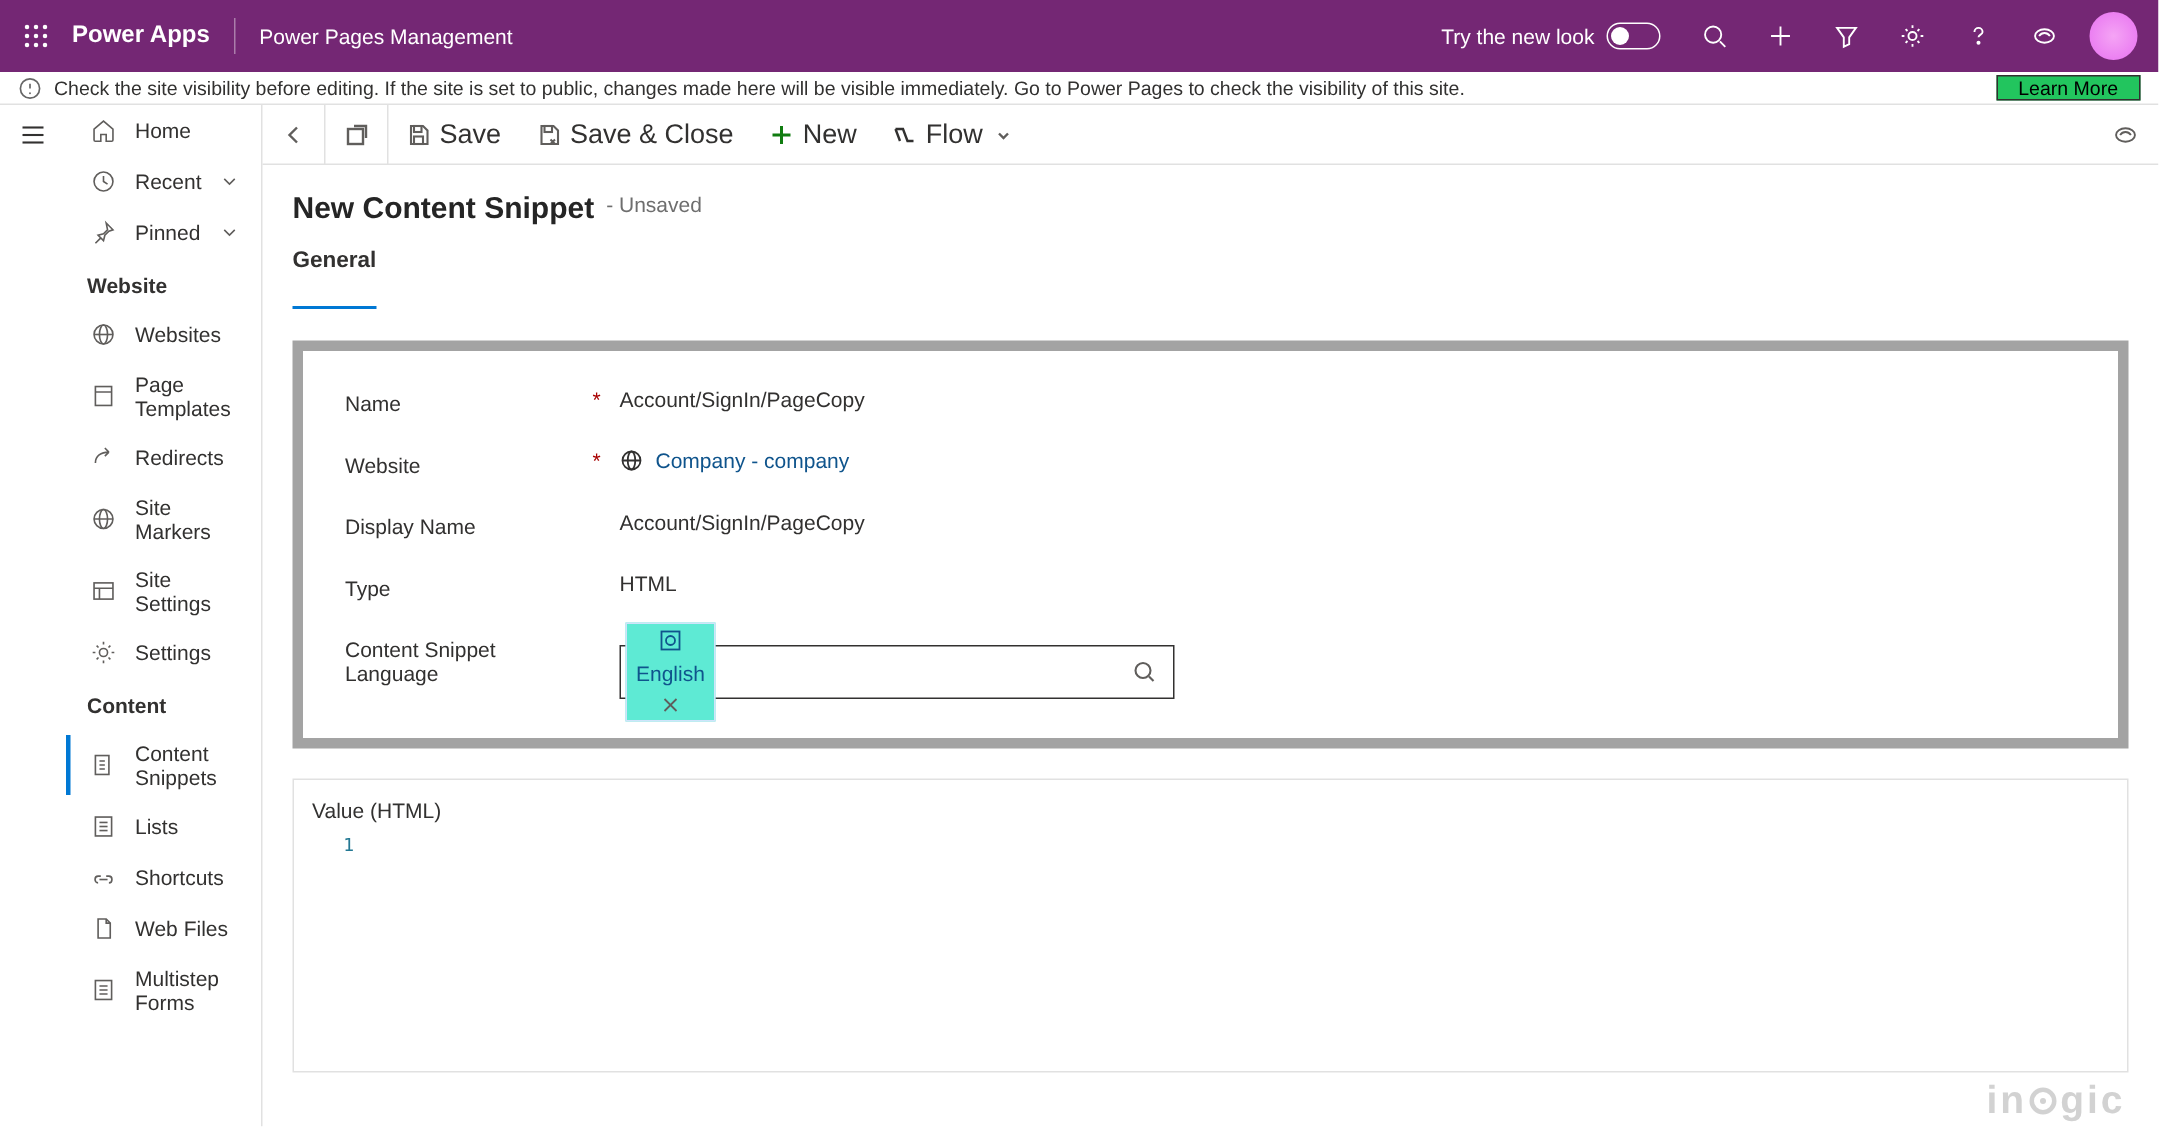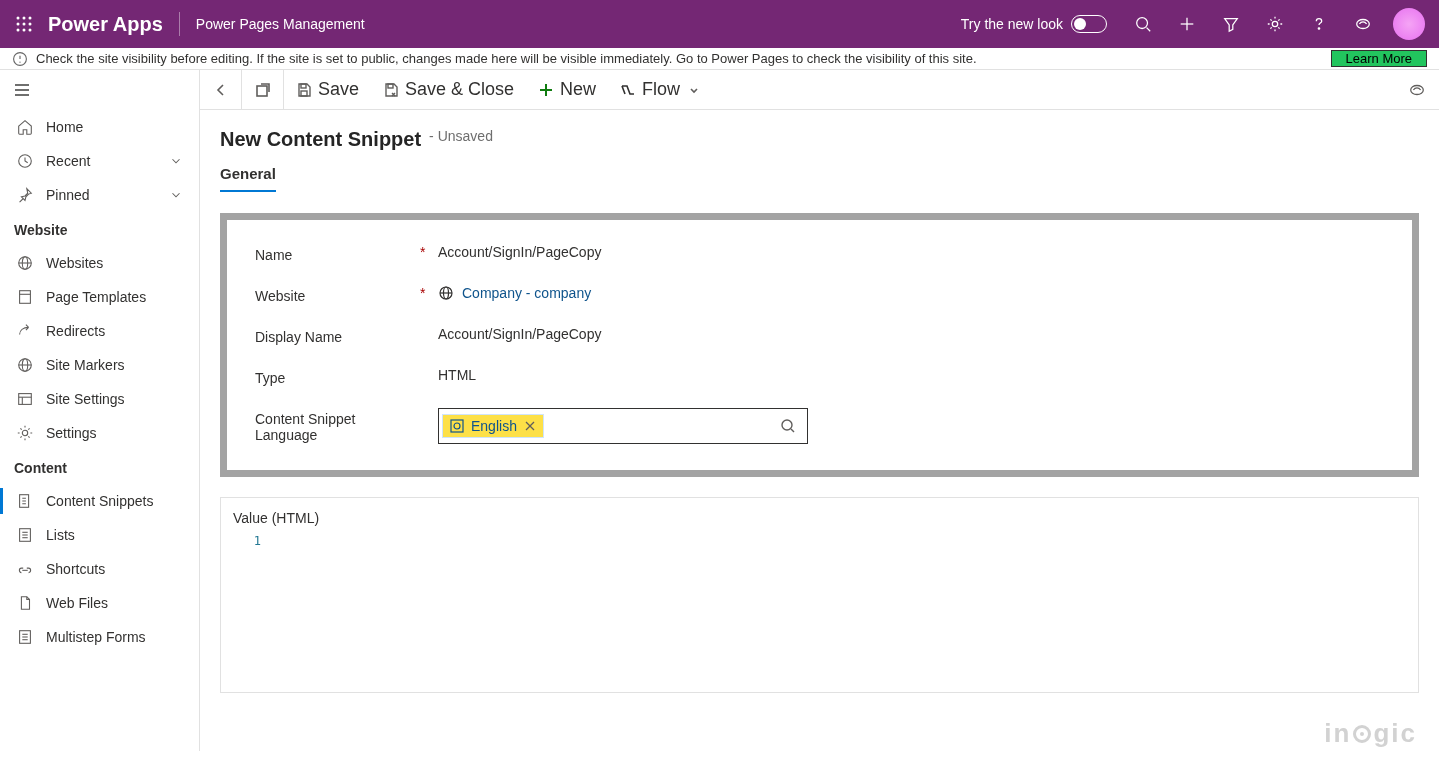--- a/index.html
+++ b/index.html
@@ -15,21 +15,21 @@
     .header {
       background: #742774;
       color: #fff;
       height: 48px;
       display: flex;
       align-items: center;
       padding: 0 8px;
     }
     .waffle { width: 32px; height: 32px; display: flex; align-items: center; justify-content: center; cursor: pointer; }
     .waffle svg { width: 16px; height: 16px; fill: #fff; }
-    .app-name { font-weight: 600; font-size: 20px; margin-left: 8px; margin-right: 16px; }
+    .app-name { font-weight: 600; font-size: 16px; margin-left: 8px; margin-right: 16px; }
     .header-divider { width: 1px; height: 24px; background: rgba(255,255,255,0.4); }
     .page-name { font-size: 14px; margin-left: 16px; }
     .header-spacer { flex: 1; }
     .header-right { display: flex; align-items: center; gap: 4px; }
     .try-new-look { display: flex; align-items: center; gap: 8px; font-size: 14px; margin-right: 12px; }
     .toggle {
       width: 36px; height: 18px; border: 1px solid #fff; border-radius: 9px;
       position: relative; cursor: pointer;
     }
     .toggle::after {
@@ -52,21 +52,21 @@
     .notice-left { display: flex; align-items: center; gap: 8px; font-size: 13px; color: #323130; }
     .notice-left svg { width: 16px; height: 16px; stroke: #666; fill: none; stroke-width: 1.4; }
     .learn-more {
       border: 1px solid #323130; background: #22c55e; padding: 0 14px; font-size: 13px;
       cursor: pointer; font-family: inherit;
     }
 
     
     .body-wrap { display: flex; height: calc(100vh - 82px); }
 
-    .sidebar-col { display: flex; flex-direction: column; width: 200px; border-right: 1px solid #e1e1e1; }
+    .sidebar-col { display: flex; flex-direction: row; width: 175px; border-right: 1px solid #e1e1e1; }
     .sidebar-col .hamburger { height: 40px; display: flex; align-items: center; padding: 0 14px; cursor: pointer; }
     .sidebar-col .hamburger svg { width: 16px; height: 16px; stroke: #323130; fill: none; stroke-width: 1.4; }
     .sidebar-scroll { overflow-y: auto; flex: 1; position: relative; }
     .sidebar-scroll::-webkit-scrollbar { width: 4px; }
     .sidebar-scroll::-webkit-scrollbar-thumb { background: #c8c8c8; }
 
     .nav-item {
       display: flex; align-items: center; gap: 12px; padding: 8px 16px;
       cursor: pointer; font-size: 14px; color: #323130; position: relative;
     }
@@ -104,40 +104,40 @@
 
     .content-wrap { flex: 1; overflow-y: auto; position: relative; padding: 18px 20px 0 20px; }
     .content-wrap::-webkit-scrollbar { width: 8px; }
     .content-wrap::-webkit-scrollbar-thumb { background: #c8c8c8; border-radius: 4px; }
 
     .title-row { display: flex; align-items: flex-start; gap: 8px; }
     .page-title { font-size: 20px; font-weight: 600; }
     .unsaved { color: #6e6e6e; font-size: 14px; }
 
     .tabs { margin-top: 14px; border-bottom: 1px solid transparent; }
-    .tab { display: inline-block; font-size: 15px; font-weight: 600; color: #323130; padding-bottom: 8px; border-bottom: 2.5px solid #0078d4; }
+    .tab { display: inline-block; font-size: 15px; font-weight: 600; color: #323130; padding-bottom: 22px; border-bottom: 2.5px solid #0078d4; }
 
     .card {
       border: 7px solid #a3a3a3; padding: 24px 28px; margin-top: 20px;
     }
     .form-row { display: flex; align-items: flex-start; margin-bottom: 22px; }
     .form-row:last-child { margin-bottom: 2px; }
     .form-label { width: 165px; color: #323130; font-size: 14px; padding-top: 3px; }
     .req { color: #a80000; font-size: 14px; width: 18px; }
     .form-val { flex: 1; font-size: 14px; color: #323130; }
     .lookup-link { color: #0f548c; display: inline-flex; align-items: center; gap: 8px; }
     .lookup-link svg { width: 16px; height: 16px; stroke: #323130; fill: none; stroke-width: 1.2; }
 
     .lang-pill-wrap {
       border: 1px solid #323130; display: inline-flex; align-items: center;
       width: 370px; height: 36px; padding: 3px;
     }
     .lang-pill {
-      background: #fde047; border: 1px solid #cfe4fa; display: inline-flex; align-items: center;
-      gap: 6px; padding: 3px 6px; font-size: 14px; color: #0f548c;
+      background: #5eead4; border: 1px solid #cfe4fa; display: inline-flex; align-items: center;
+      gap: 6px; padding: 3px 6px; font-size: 14px; color: #0f548c; flex-direction: column;
     }
     .lang-pill svg { width: 16px; height: 16px; stroke: #0f548c; fill: none; stroke-width: 1.2; }
     .lang-pill .remove { width: 14px; height: 14px; stroke: #605e5c; cursor: pointer; }
     .lang-search { margin-left: auto; width: 16px; height: 16px; stroke: #605e5c; fill: none; stroke-width: 1.4; margin-right: 8px; cursor: pointer; }
 
     .value-section { margin-top: 20px; border: 1px solid #e1e1e1; padding: 12px 0 0 0;}
     .value-label { font-size: 14px; color: #323130; padding: 0 12px 6px 12px;}
     .editor {
       display: flex; border-top: none; height: 160px;
     }

